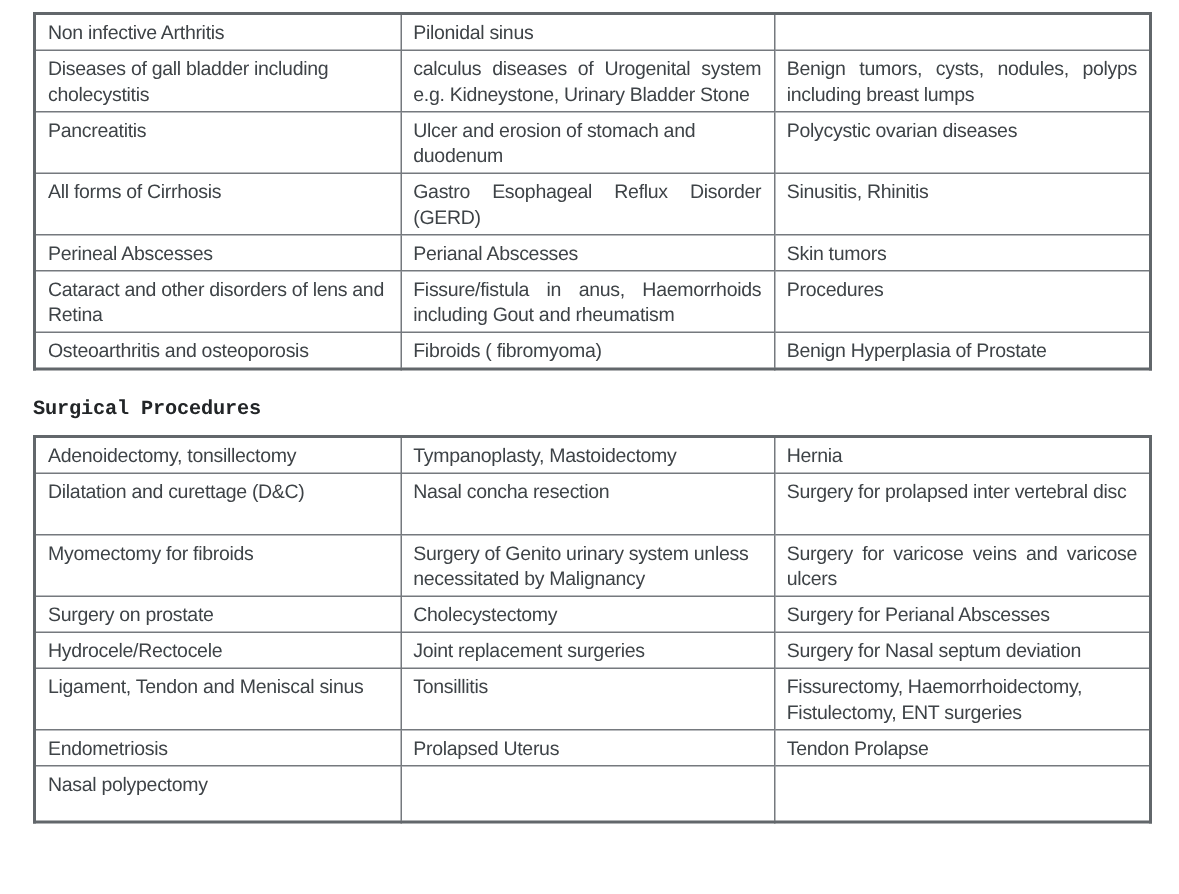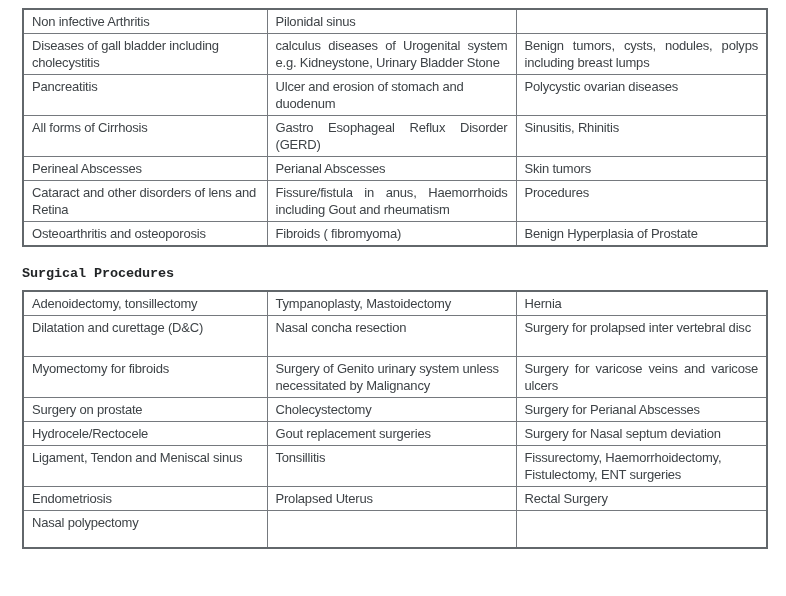--- a/index.html
+++ b/index.html
@@ -134,32 +134,32 @@
           <td>Surgery of Genito urinary system unless necessitated by Malignancy</td>
           <td>Surgery for varicose veins and varicose ulcers</td>
         </tr>
         <tr>
           <td>Surgery on prostate</td>
           <td>Cholecystectomy</td>
           <td>Surgery for Perianal Abscesses</td>
         </tr>
         <tr>
           <td>Hydrocele/Rectocele</td>
-          <td>Gout replacement surgeries</td>
+          <td>Joint replacement surgeries</td>
           <td>Surgery for Nasal septum deviation</td>
         </tr>
         <tr>
           <td>Ligament, Tendon and Meniscal sinus</td>
           <td>Tonsillitis</td>
           <td>Fissurectomy, Haemorrhoidectomy, Fistulectomy, ENT surgeries</td>
         </tr>
         <tr>
           <td>Endometriosis</td>
           <td>Prolapsed Uterus</td>
-          <td>Rectal Surgery</td>
+          <td>Tendon Prolapse</td>
         </tr>
         <tr>
           <td>Nasal polypectomy</td>
           <td></td>
           <td></td>
         </tr>
       </tbody>
   </table>
 
 </div>

